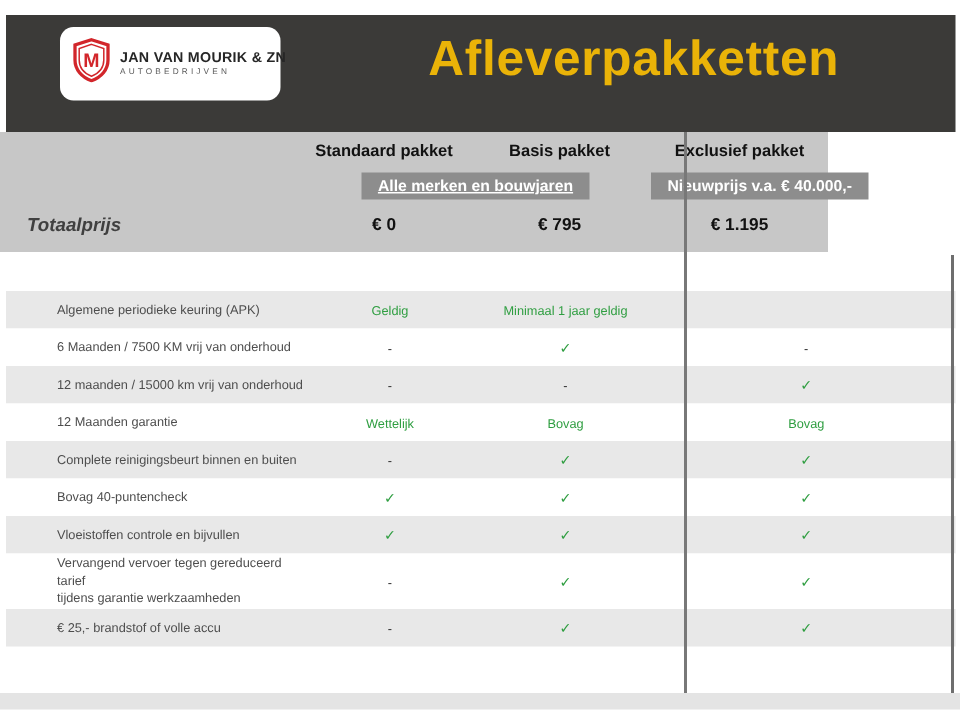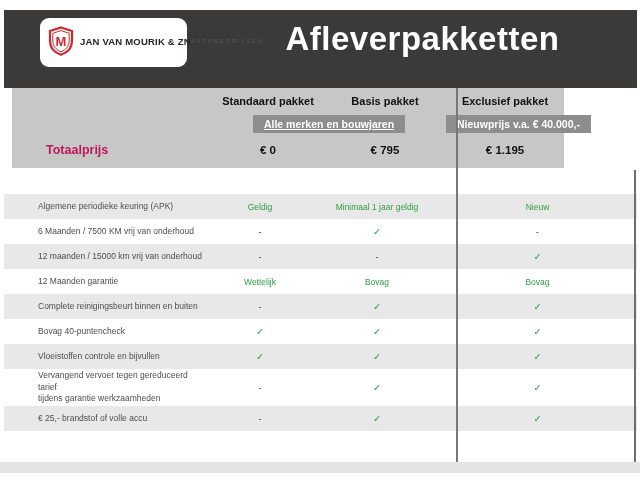--- a/index.html
+++ b/index.html
@@ -4,38 +4,38 @@
 <style>
   html,body{margin:0;padding:0;background:#ffffff;}
   .stage{position:relative;width:640px;height:480px;background:#ffffff;overflow:hidden;
          font-family:"Liberation Sans", sans-serif;}
 
   
   .header-bar{position:absolute;left:4px;top:10px;width:633px;height:78px;background:var(--dark,#3b3a38);}
   .logo-card{position:absolute;left:36px;top:8px;width:147px;height:49px;background:#ffffff;
              border-radius:9px;display:flex;align-items:center;padding:0 8px;box-sizing:border-box;gap:6px;}
   .logo-shield{flex:0 0 auto;}
-  .logo-text{display:flex;flex-direction:row;line-height:1.1;}
+  .logo-text{display:flex;flex-direction:column;line-height:1.1;}
   .logo-name{font-size:9.5px;font-weight:bold;color:#262626;letter-spacing:.2px;white-space:nowrap;}
   .logo-sub{font-size:5.5px;color:#5a5a5a;letter-spacing:2.1px;margin-top:1px;white-space:nowrap;}
   .page-title{position:absolute;left:240px;right:36px;top:0;height:58px;display:flex;align-items:center;
-              justify-content:center;color:#ffffff;font-size:33px;font-weight:bold;letter-spacing:.5px;}
+              justify-content:center;color:#eab308;font-size:33px;font-weight:bold;letter-spacing:.5px;}
 
   
-  .band{position:absolute;left:12px;top:88px;width:552px;height:80px;background:var(--band,#c7c7c7);}
+  .band{position:absolute;left:0;top:88px;width:552px;height:80px;background:var(--band,#c7c7c7);}
   .band-grid{display:grid;grid-template-columns:200px 112px 122px 1fr;align-items:center;}
   .heads{position:absolute;left:0;right:0;top:7px;}
   .col-head{text-align:center;font-size:11px;font-weight:bold;color:#111111;}
   .badges{position:absolute;left:0;right:0;top:27px;}
   .badge{background:var(--badge,#8d8d8d);color:#ffffff;font-weight:bold;font-size:10.5px;
          padding:3px 11px;justify-self:center;white-space:nowrap;}
   .badge-span{grid-column:2 / span 2;text-decoration:underline;}
   .badge-excl{grid-column:4;}
   .totals{position:absolute;left:0;right:0;top:55px;}
-  .totals-label{font-size:12.5px;font-weight:bold;color:#be185d;padding-left:34px;}
+  .totals-label{font-size:12.5px;font-weight:bold;color:#404040;padding-left:18px;font-style:italic;}
   .totals-val{text-align:center;font-size:11.5px;font-weight:bold;color:#111111;}
 
   
   .rows{position:absolute;left:4px;top:194px;width:633px;}
   .frow{display:grid;grid-template-columns:200px 112px 122px 1fr;align-items:center;height:25px;}
   .frow.tall{height:37px;}
   .frow.shaded{background:var(--rowgray,#e8e8e8);}
   .frow.plain{background:#ffffff;}
   .flabel{font-size:8.5px;color:#4d4d4d;padding-left:34px;white-space:pre-line;line-height:1.35;}
   .fcell{text-align:center;font-size:8.5px;font-weight:normal;}
@@ -88,21 +88,20 @@
       <div class="totals-val">€ 795</div>
       <div class="totals-val">€ 1.195</div>
     </div>
   </div>
 
   <div class="rows">
       <div class="frow shaded">
         <div class="flabel">Algemene periodieke keuring (APK)</div>
         <div class="fcell gtext">Geldig</div>
         <div class="fcell gtext">Minimaal 1 jaar geldig</div>
-        <div class="fcell gtext">Nieuw</div>
       </div>
       <div class="frow plain">
         <div class="flabel">6 Maanden / 7500 KM vrij van onderhoud</div>
         <div class="fcell dash">-</div>
         <div class="fcell check">✓</div>
         <div class="fcell dash">-</div>
       </div>
       <div class="frow shaded">
         <div class="flabel">12 maanden / 15000 km vrij van onderhoud</div>
         <div class="fcell dash">-</div>

